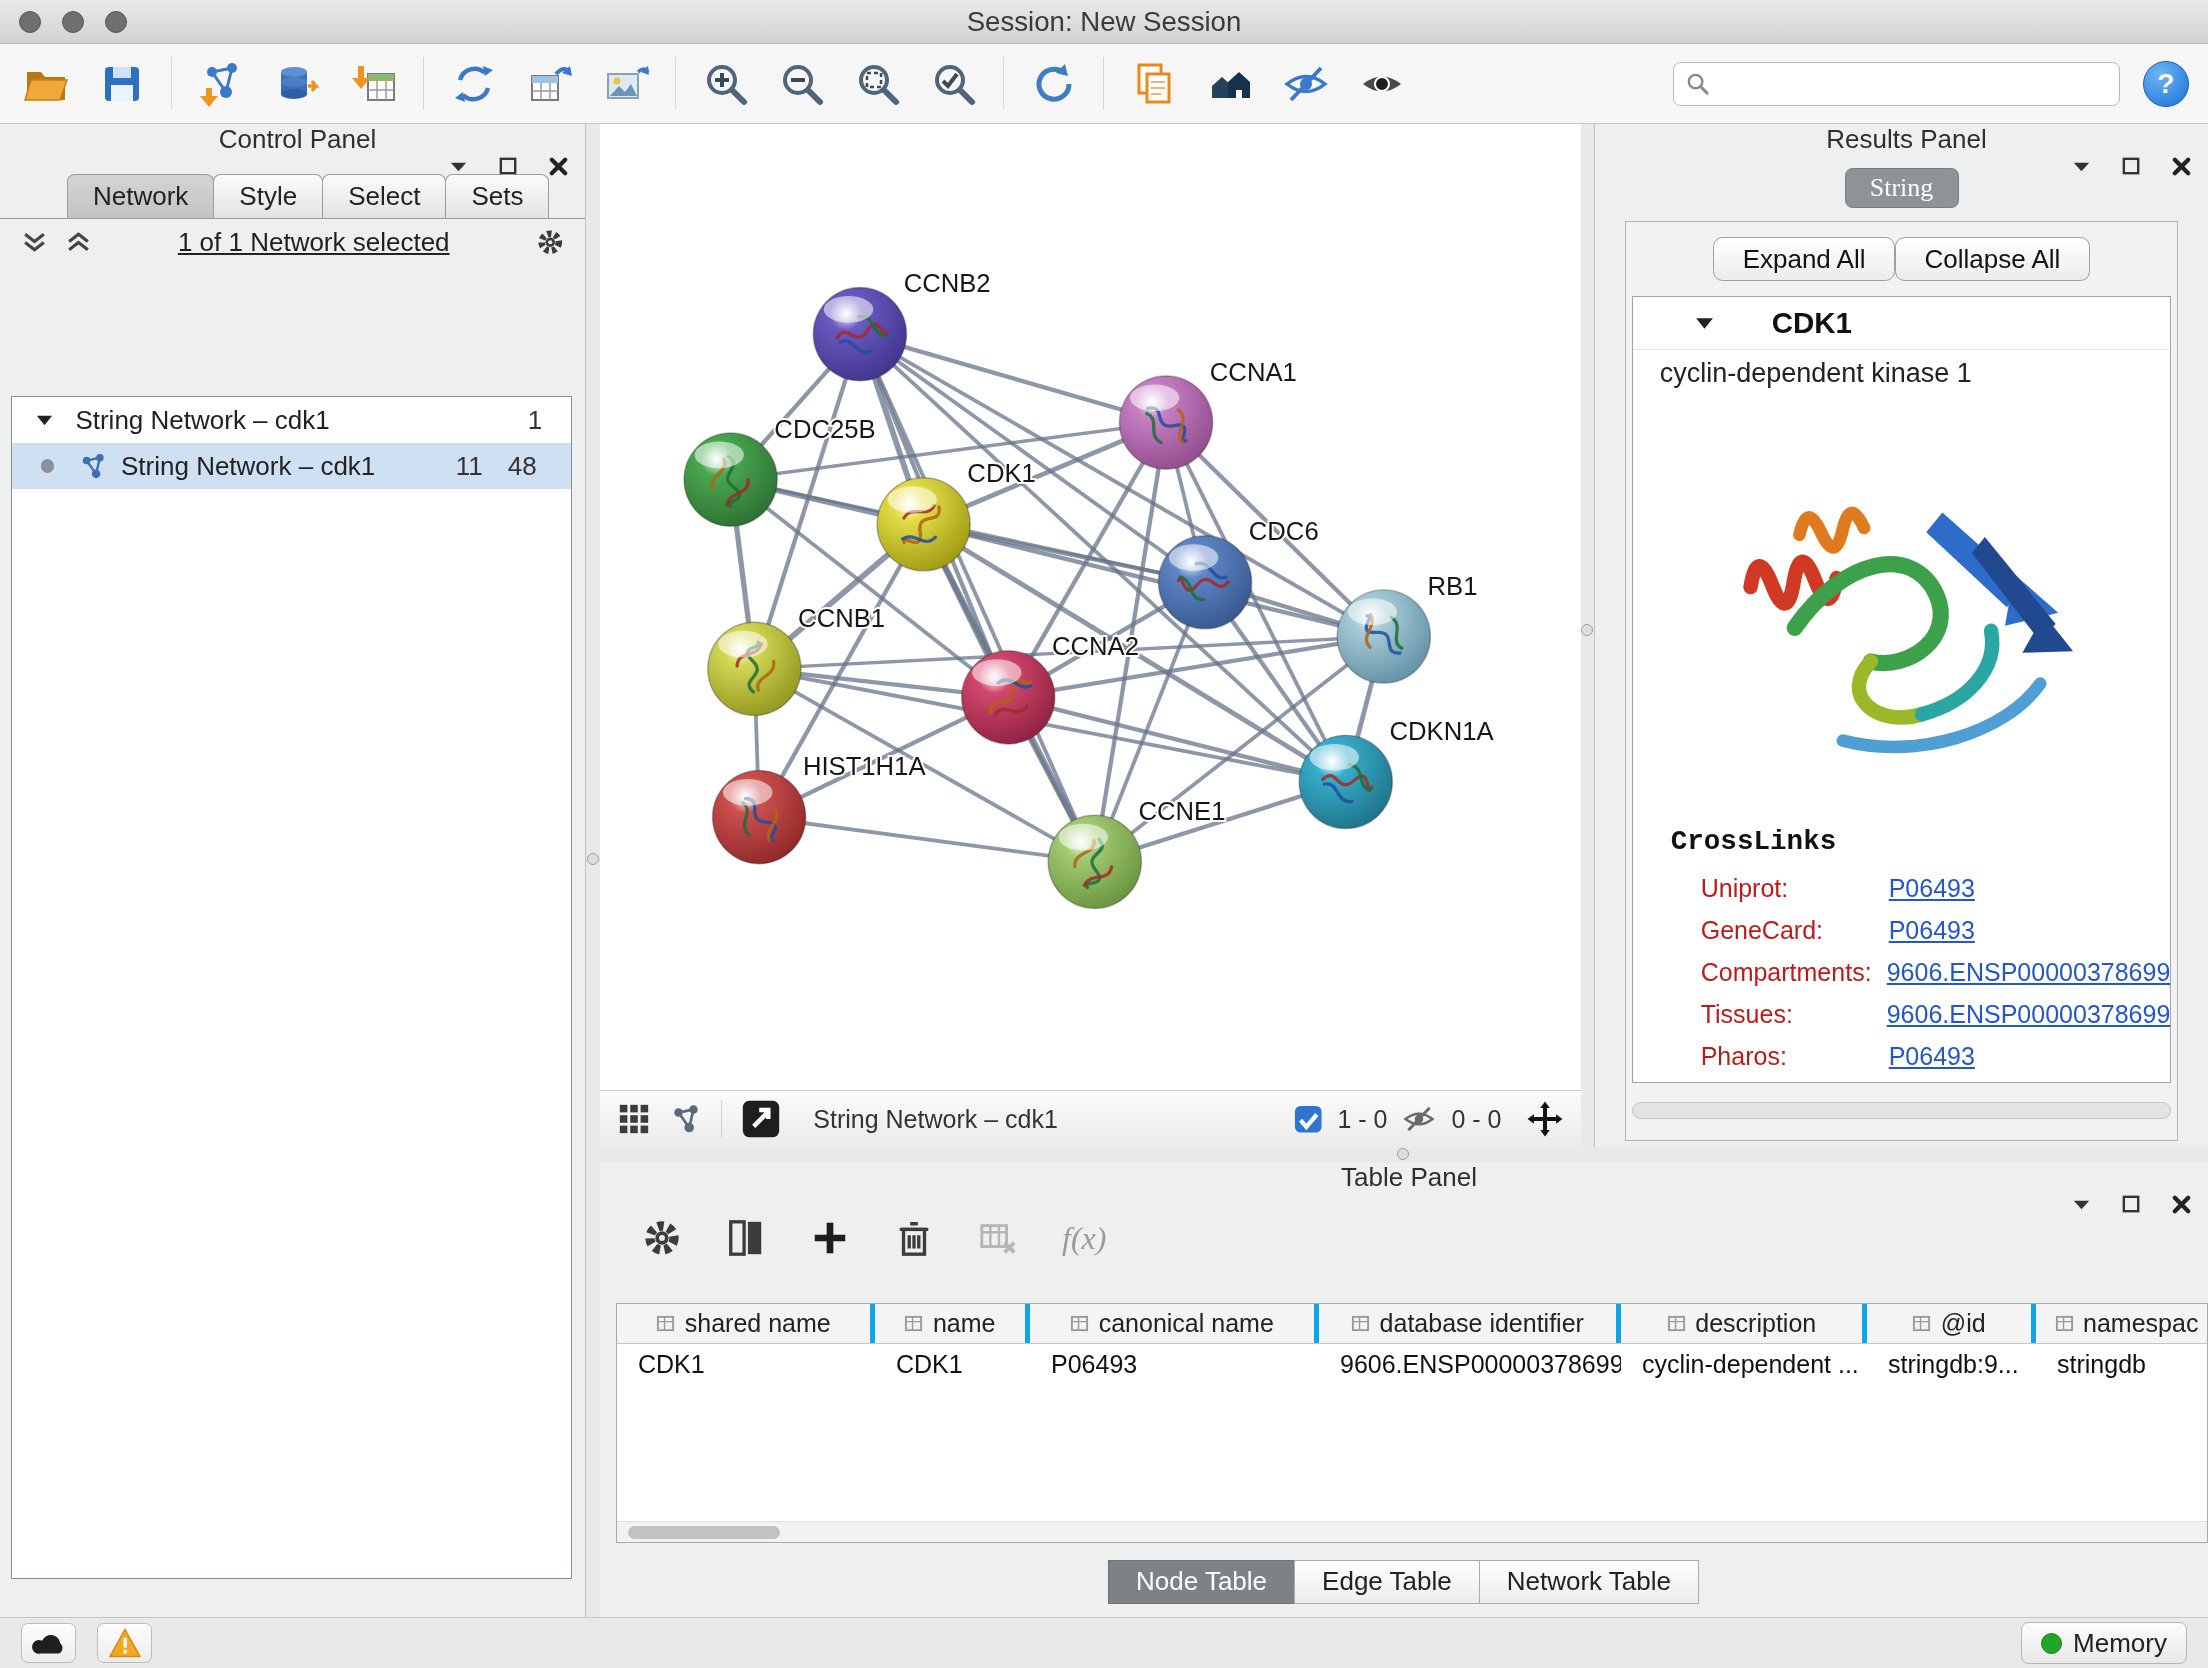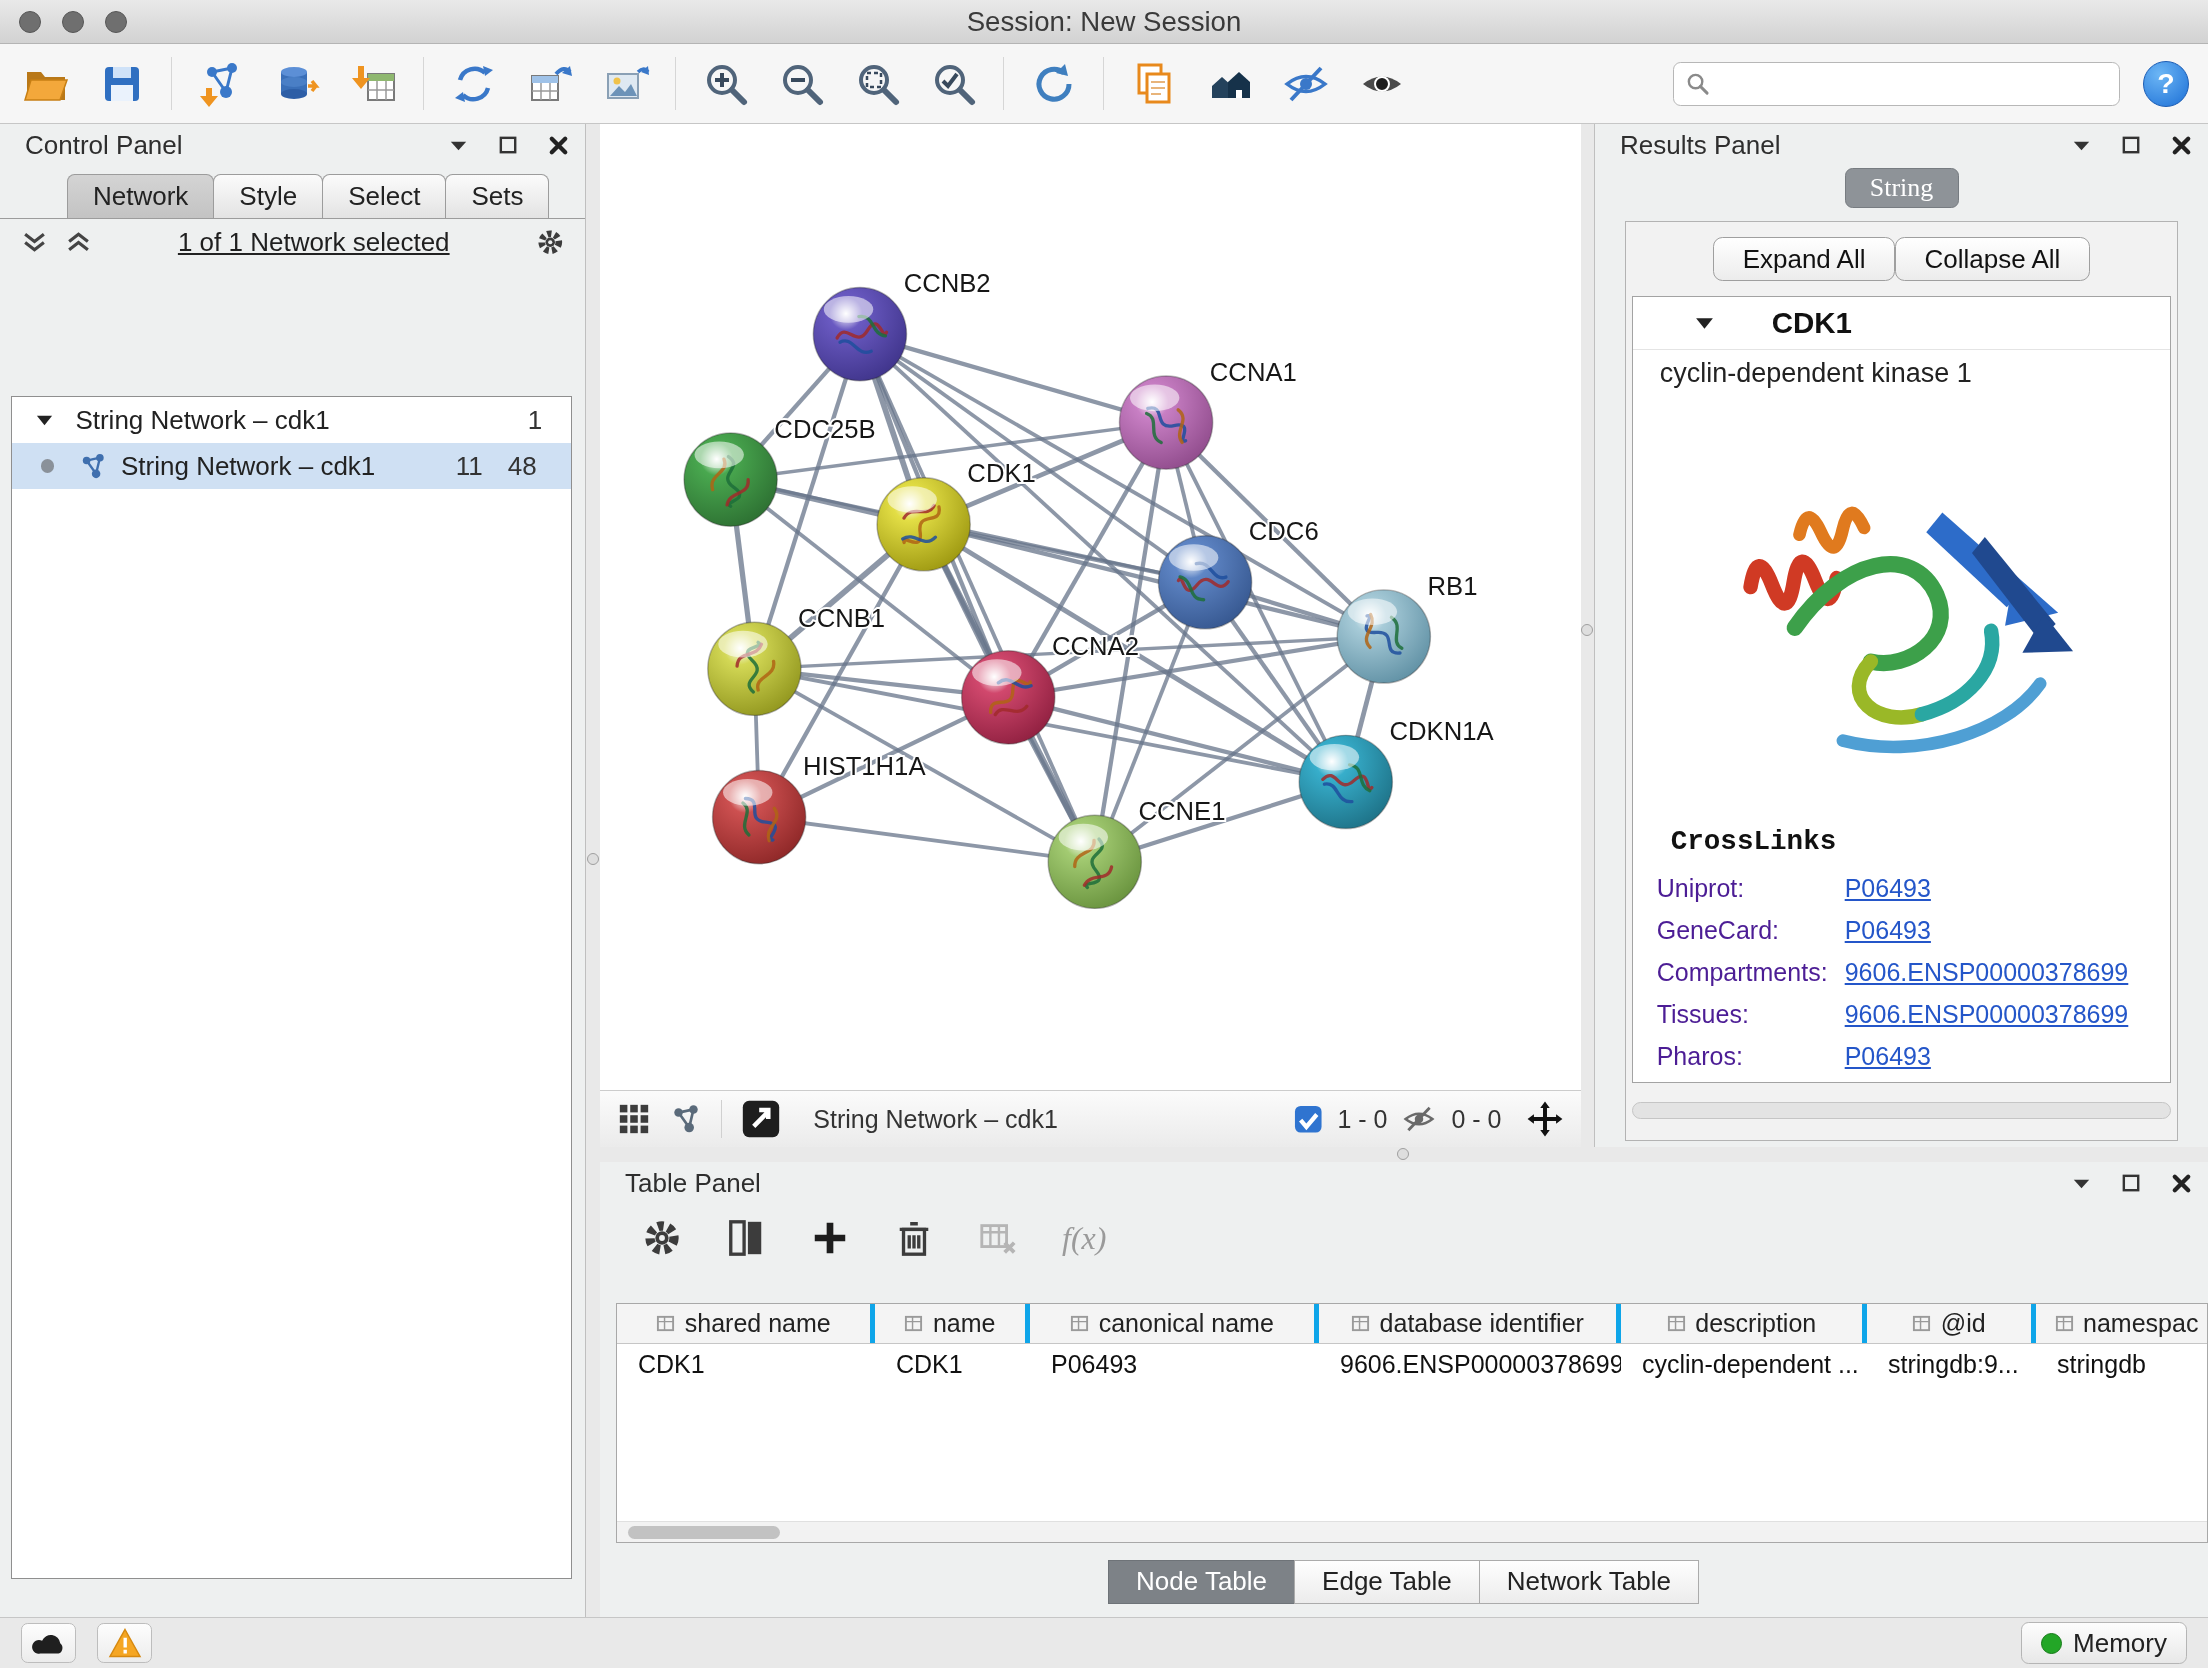--- a/index.html
+++ b/index.html
@@ -26,21 +26,21 @@
                 display:flex; align-items:center; padding:0 11.4px; gap:9.5px; }
   .search-box input { border:none; outline:none; font-size:25px; flex:1; background:transparent;
                       font-family:"Liberation Sans",sans-serif; }
   .help-btn { width:46px; height:46px; border-radius:50%;
               background:radial-gradient(circle at 35% 28%, #6cb6f5, #1c6fd6);
               border:1px solid #1a5cb4; color:#fff; font-size:28.5px; font-weight:bold;
               display:flex; align-items:center; justify-content:center; }
 
   
   .panel-header { height:42px; display:flex; align-items:center; padding:0 15px 0 25px;
-                  font-size:26px; color:#2e2e2e; }
+                  font-size:26px; color:#2e2e2e;flex-direction:column; }
   .hdr-icons { margin-left:auto; display:flex; gap:27px; align-items:center; }
   .hdr-icons svg { width:23px; height:23px; }
 
   
   .control-panel { position:absolute; top:124px; left:0; width:586px; bottom:51px;
                    background:#eef0f0; border-right:1px solid #bfbfbf; }
   .cp-tabs { display:flex; padding:7.6px 0 0 67px; border-bottom:1px solid #9c9c9c; }
   .cp-tab { height:44px; padding:0 25px; font-size:26px; display:flex; align-items:center;
             border:1px solid #9c9c9c; border-bottom:none; border-radius:7.6px 7.6px 0 0; margin-right:-1px;
             background:linear-gradient(#fbfbfb,#e3e3e3); color:#222; }
@@ -83,21 +83,21 @@
   .rp-btn { height:44px; padding:0 28.5px; font-size:26px; display:flex; align-items:center;
             background:linear-gradient(#ffffff,#ececec); border:1px solid #9f9f9f; border-radius:9.5px; color:#111; }
   .rp-card { position:absolute; left:5.7px; right:5.7px; top:74px; bottom:57px; background:#fff;
              border:1px solid #a3a3a3; overflow:hidden; }
   .rp-card-header { height:53px; display:flex; align-items:center; border-bottom:1px solid #e4e4e4; }
   .rp-gene { font-size:29.5px; font-weight:bold; color:#111; margin-left:57px; }
   .rp-desc { padding-left:27px; margin-top:7.6px; font-size:27px; color:#222; }
   .rp-image { width:361px; height:361px; margin:38px auto 0; display:block; }
   .rp-xl-head { margin-top:38px; padding-left:38px; font-size:27.6px; font-weight:bold; color:#111;font-family:Liberation Mono, monospace; }
   .rp-xl-row { height:42px; display:flex; align-items:center; font-size:25px; }
-  .rp-xl-row .xl-label { width:188px; margin-left:24px; color:#4c1d95; }
+  .rp-xl-row .xl-label { width:188px; margin-left:68px; color:#b91c1c; }
   .rp-xl-row a { color:#2456c9; text-decoration:underline; }
   .rp-scrollstrip { position:absolute; left:5.7px; right:5.7px; bottom:21px; height:17px;
                     background:#e3e3e3; border:1px solid #c5c5c5; border-radius:8.6px; }
 
   
   .table-panel { position:absolute; left:600px; top:1162px; right:0; bottom:51px; background:#eef0f0; }
   .tp-toolbar { height:68px; display:flex; align-items:center; gap:44px; padding-left:42px; }
   .tp-toolbar svg { width:40px; height:40px; }
   .fx-label { font-size:32px; color:#9a9a9a; font-style:italic; font-family:"Liberation Serif",serif; }
   .tp-table { position:absolute; left:16px; right:0; top:141px; height:240px; background:#fff;

